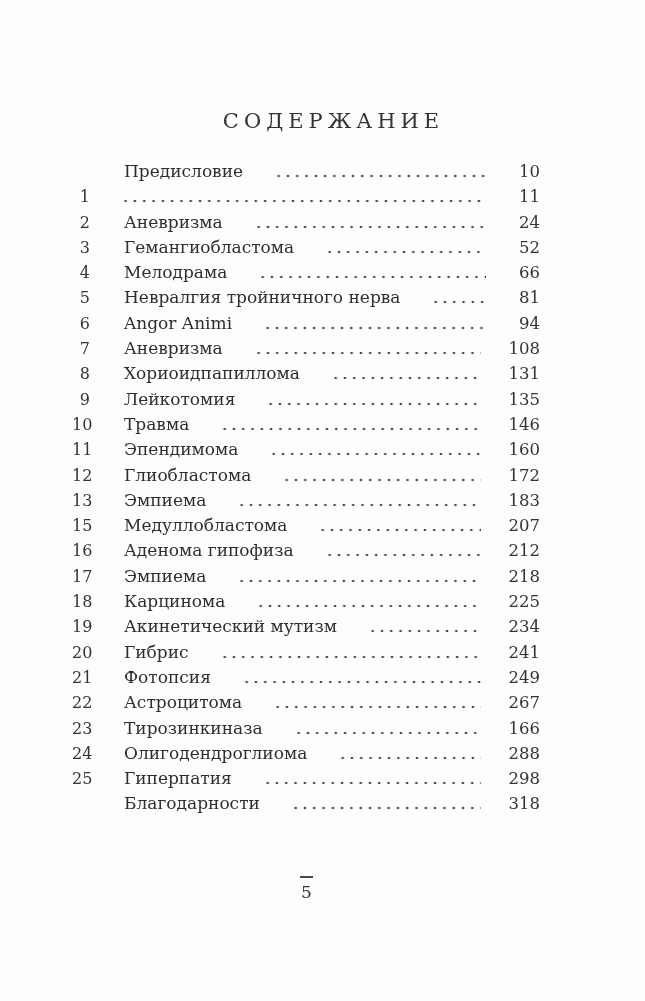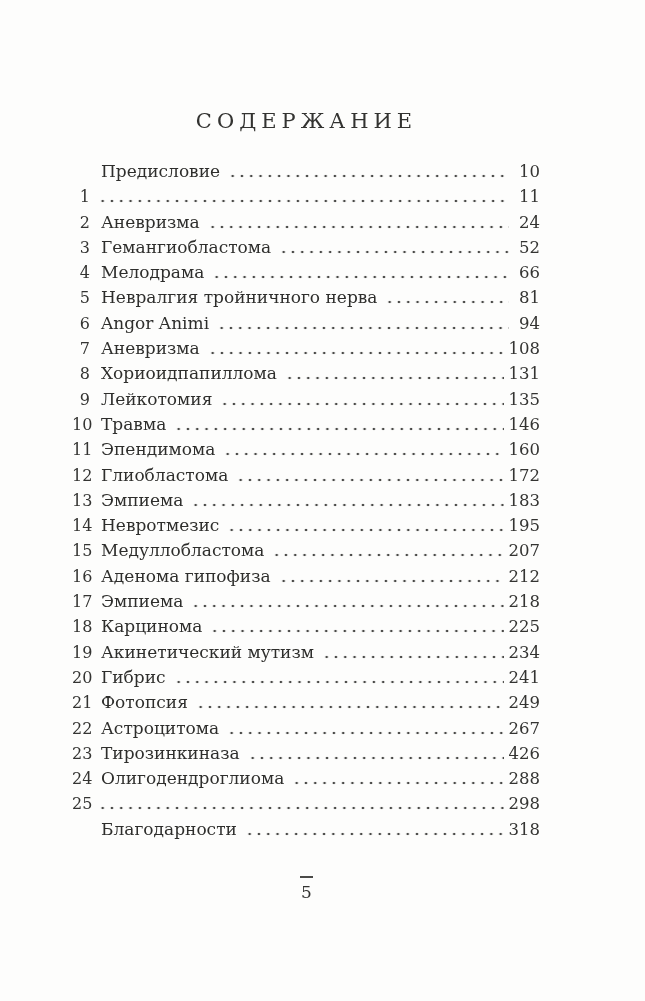--- a/index.html
+++ b/index.html
@@ -23,34 +23,36 @@
     position: absolute;
     top: 109px;
     left: 0;
     width: 613px;
     text-align: center;
     font-size: 21px;
     letter-spacing: 5px;
     color: #333331;
     font-weight: normal;
     margin: 0;
+    padding-left: 27px;
   }
   .toc-list {
     position: absolute;
     top: 159px;
     left: 72px;
     width: 468px;
   }
   .toc-row {
     display: flex;
     align-items: center;
     height: 25.3px;
     line-height: 25.3px;
     font-size: 17px;
     white-space: nowrap;
+    gap: 23px;
   }
   .toc-num {
     flex: none;
     width: 18px;
     text-align: right;
     font-size: 16px;
     color: #343432;
   }
   .toc-chapter {
     flex: none;
@@ -191,26 +193,20 @@
       <span class="toc-page">172</span>
     </div>
 
     <div class="toc-row">
       <span class="toc-num">13</span>
       <span class="toc-chapter">Эмпиема</span>
       <span class="toc-leader"></span>
       <span class="toc-page">183</span>
     </div>
 
-    <div class="toc-row">
-      <span class="toc-num">14</span>
-      <span class="toc-chapter">Невротмезис</span>
-      <span class="toc-leader"></span>
-      <span class="toc-page">195</span>
-    </div>
 
     <div class="toc-row">
       <span class="toc-num">15</span>
       <span class="toc-chapter">Медуллобластома</span>
       <span class="toc-leader"></span>
       <span class="toc-page">207</span>
     </div>
 
     <div class="toc-row">
       <span class="toc-num">16</span>
@@ -258,32 +254,33 @@
       <span class="toc-num">22</span>
       <span class="toc-chapter">Астроцитома</span>
       <span class="toc-leader"></span>
       <span class="toc-page">267</span>
     </div>
 
     <div class="toc-row">
       <span class="toc-num">23</span>
       <span class="toc-chapter">Тирозинкиназа</span>
       <span class="toc-leader"></span>
-      <span class="toc-page">426</span>
+      <span class="toc-page">166</span>
     </div>
 
     <div class="toc-row">
       <span class="toc-num">24</span>
       <span class="toc-chapter">Олигодендроглиома</span>
       <span class="toc-leader"></span>
       <span class="toc-page">288</span>
     </div>
 
     <div class="toc-row">
       <span class="toc-num">25</span>
+      <span class="toc-chapter">Гиперпатия</span>
       <span class="toc-leader"></span>
       <span class="toc-page">298</span>
     </div>
 
     <div class="toc-row">
       <span class="toc-num"></span>
       <span class="toc-chapter">Благодарности</span>
       <span class="toc-leader"></span>
       <span class="toc-page">318</span>
     </div>

